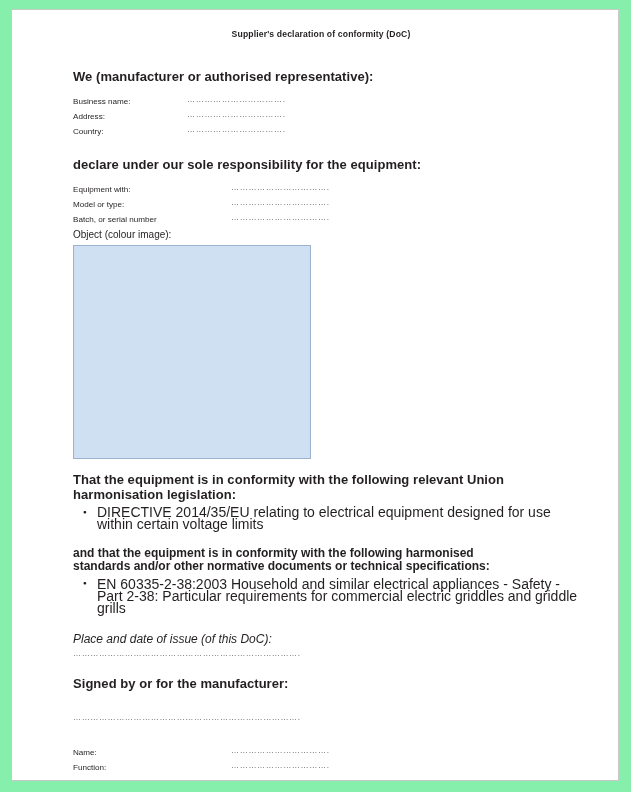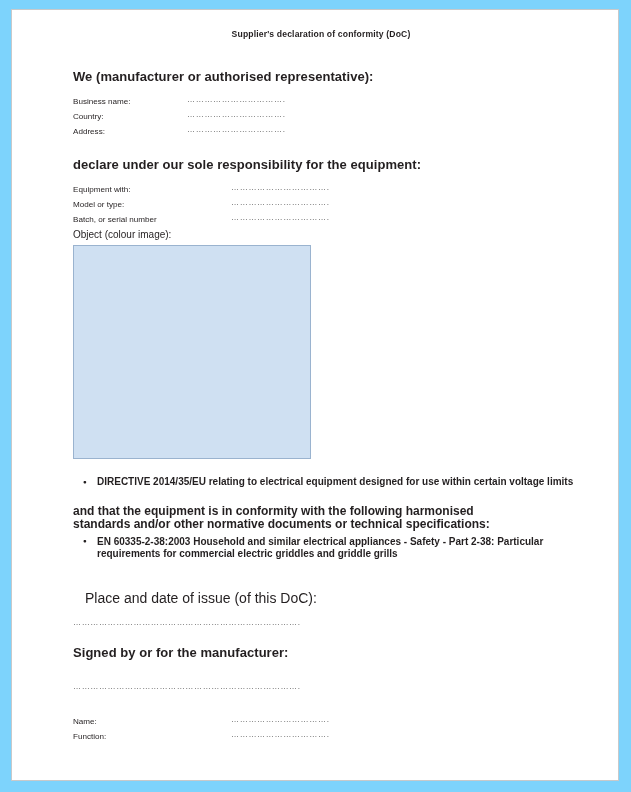--- a/index.html
+++ b/index.html
@@ -12,21 +12,21 @@
     height: 792px;
     font-family: "Liberation Sans", sans-serif;
     color: #231f20;
     overflow: hidden;
   }
   .page {
     position: relative;
     width: 631px;
     height: 792px;
     box-sizing: border-box;
-    background: #7dd3fc;
+    background: #86efac;
   }
   .page-border {
     position: absolute;
     left: 11px;
     top: 9px;
     width: 608px;
     height: 772px;
     border: 1px solid #c8c9ca;
     box-sizing: border-box;
     background: #ffffff;
@@ -102,45 +102,45 @@
     border: 1px solid #9ab3cf;
     box-sizing: border-box;
     margin-top: 5px;
   }
   ul.bullets {
     margin: 4px 0 0 0;
     padding-left: 24px;
     list-style: none;
   }
   ul.bullets li {
-    font-size: 10px;
+    font-size: 14px;
     line-height: 12.2px;
     margin-bottom: 2.5px;
     position: relative;
-    font-weight: bold;
   }
   ul.bullets li:before {
     content: "\25CF";
     position: absolute;
     left: -14px;
     top: -0.5px;
     font-size: 6.2px;
     line-height: 12.6px;
     color: #231f20;
   }
   .head-2line {
     font-size: 12px;
     font-weight: bold;
     line-height: 13.4px;
     margin: 0;
     max-width: 450px;
   }
   .plain-line {
-    font-size: 14px;
-    margin: 12px;
+    font-size: 12px;
+    margin: 0;
+    font-style: italic;
   }
   .long-dots {
     font-size: 8.1px;
     letter-spacing: 0.55px;
     color: #3b3b3b;
     margin-top: 3px;
     white-space: nowrap;
     overflow: hidden;
     width: 236px;
     display: block;
@@ -169,25 +169,25 @@
 
     <div class="section-head">We (manufacturer or authorised representative):</div>
 
     <table class="field-table">
       <tbody>
           <tr>
         <td class="label lbl-col">Business name:</td>
         <td><span class="dots w-narrow">…………………………….</span></td>
       </tr>
       <tr>
+        <td class="label lbl-col">Address:</td>
+        <td><span class="dots w-narrow">…………………………….</span></td>
+      </tr>
+      <tr>
         <td class="label lbl-col">Country:</td>
-        <td><span class="dots w-narrow">…………………………….</span></td>
-      </tr>
-      <tr>
-        <td class="label lbl-col">Address:</td>
         <td><span class="dots w-narrow">…………………………….</span></td>
       </tr>
     </tbody>
       </table>
 
     <div class="sp-2"></div>
 
     <div class="section-head">declare under our sole responsibility for the equipment:</div>
 
     <table class="field-table">
@@ -205,20 +205,21 @@
         <td><span class="dots w-mid">…………………………….</span></td>
       </tr>
     </tbody>
       </table>
 
     <div class="object-label">Object (colour image):</div>
     <div class="image-box"></div>
 
     <div class="sp-3"></div>
 
+    <div class="section-head">That the equipment is in conformity with the following relevant Union harmonisation legislation:</div>
     <ul class="bullets">
       <li>DIRECTIVE 2014/35/EU relating to electrical equipment designed for use within certain voltage limits</li>
     </ul>
 
     <div class="sp-4"></div>
 
     <div class="head-2line">and that the equipment is in conformity with the following harmonised standards and/or other normative documents or technical specifications:</div>
     <ul class="bullets">
       <li>EN 60335-2-38:2003 Household and similar electrical appliances - Safety - Part 2-38: Particular requirements for commercial electric griddles and griddle grills</li>
     </ul>

